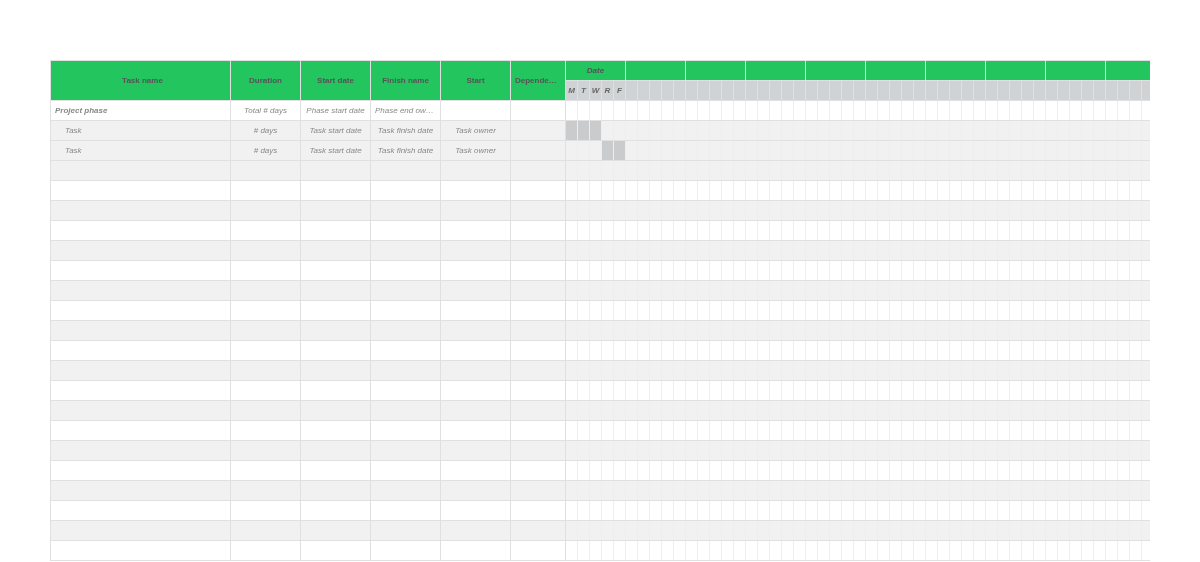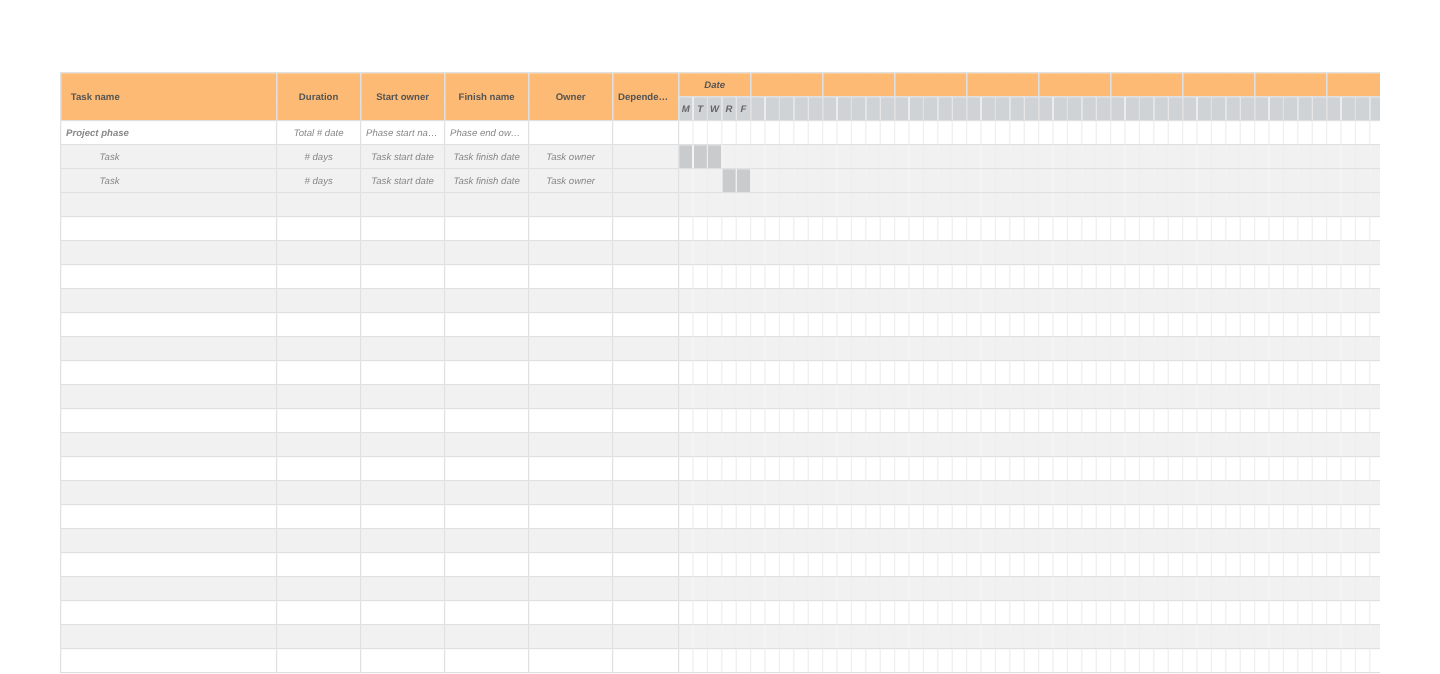--- a/index.html
+++ b/index.html
@@ -24,45 +24,45 @@
       height: 20px;
       padding: 0 4px;
       text-align: center;
       vertical-align: middle;
       overflow: hidden;
       white-space: nowrap;
       text-overflow: ellipsis;
     }
     
     .hdr {
-      background: #fdba74;
+      background: #22c55e;
       font-weight: bold;
       color: #555;
     }
     .hdr-sub {
       background: #d0d3d6;
       font-style: italic;
       font-weight: bold;
       color: #666;
     }
     
-    .col-taskname { width: 180px; text-align: left; padding-left: 8px; }
+    .col-taskname { width: 180px; text-align: center; padding-left: 8px; }
     .col-duration { width: 70px; }
     .col-start { width: 70px; }
     .col-finish { width: 70px; }
     .col-owner { width: 70px; }
     .col-dep { width: 55px; }
     
     .col-day { width: 12px; padding: 0; }
     
     .row-data td { background: #f1f1f1; font-style: italic; color: #888; }
     .row-white td { background: #ffffff; font-style: italic; color: #888; }
     .row-data td.col-taskname, .row-white td.col-taskname { text-align: left; padding-left: 4px; }
     .row-white td.col-taskname { font-weight: bold; font-style: italic; }
-    .row-data td.col-taskname { padding-left: 32px; }
+    .row-data td.col-taskname { padding-left: 14px; }
     
     .bar { background: #c9cbcd !important; }
     
     .alt-grey td { background: #f1f1f1; }
     .alt-white td { background: #ffffff; }
     .day-cell { border-left: 1px solid #eee; border-right: 1px solid #eee; }
   </style>
 </head>
 <body>
 
@@ -122,23 +122,23 @@
         <col class="col-day">
         <col class="col-day">
         <col class="col-day">
         <col class="col-day">
         <col class="col-day">
       </colgroup>
     <thead id="thead">
         <tr>
           <th class="hdr col-taskname" rowspan="2">Task name</th>
           <th class="hdr" rowspan="2">Duration</th>
-          <th class="hdr" rowspan="2">Start owner</th>
+          <th class="hdr" rowspan="2">Start date</th>
           <th class="hdr" rowspan="2">Finish name</th>
-          <th class="hdr" rowspan="2">Owner</th>
+          <th class="hdr" rowspan="2">Start</th>
           <th class="hdr" rowspan="2">Dependency</th>
           <th class="hdr" colspan="5" style="font-style: italic;">Date</th>
           <th class="hdr" colspan="5" style="font-style: italic;"></th>
           <th class="hdr" colspan="5" style="font-style: italic;"></th>
           <th class="hdr" colspan="5" style="font-style: italic;"></th>
           <th class="hdr" colspan="5" style="font-style: italic;"></th>
           <th class="hdr" colspan="5" style="font-style: italic;"></th>
           <th class="hdr" colspan="5" style="font-style: italic;"></th>
           <th class="hdr" colspan="5" style="font-style: italic;"></th>
           <th class="hdr" colspan="5" style="font-style: italic;"></th>
@@ -192,22 +192,22 @@
           <th class="hdr-sub col-day"></th>
           <th class="hdr-sub col-day"></th>
           <th class="hdr-sub col-day"></th>
           <th class="hdr-sub col-day"></th>
           <th class="hdr-sub col-day"></th>
         </tr>
       </thead>
     <tbody id="tbody">
         <tr class="row-white">
           <td class="col-taskname">Project phase</td>
-          <td class="">Total # date</td>
-          <td class="">Phase start name</td>
+          <td class="">Total # days</td>
+          <td class="">Phase start date</td>
           <td class="">Phase end owner</td>
           <td class=""></td>
           <td class=""></td>
           <td class="col-day day-cell"></td>
           <td class="col-day day-cell"></td>
           <td class="col-day day-cell"></td>
           <td class="col-day day-cell"></td>
           <td class="col-day day-cell"></td>
           <td class="col-day day-cell"></td>
           <td class="col-day day-cell"></td>

